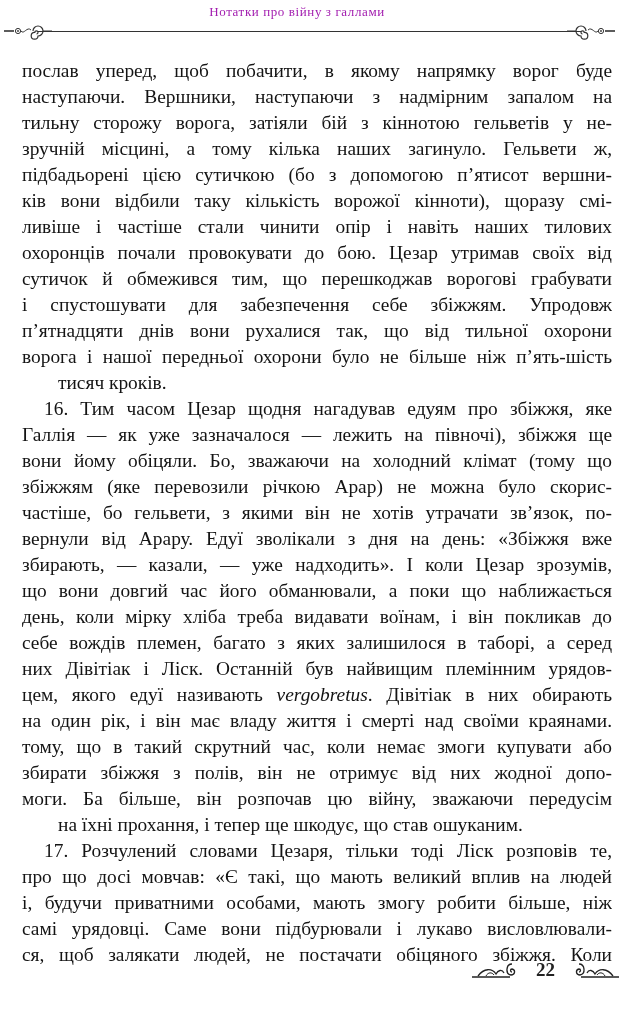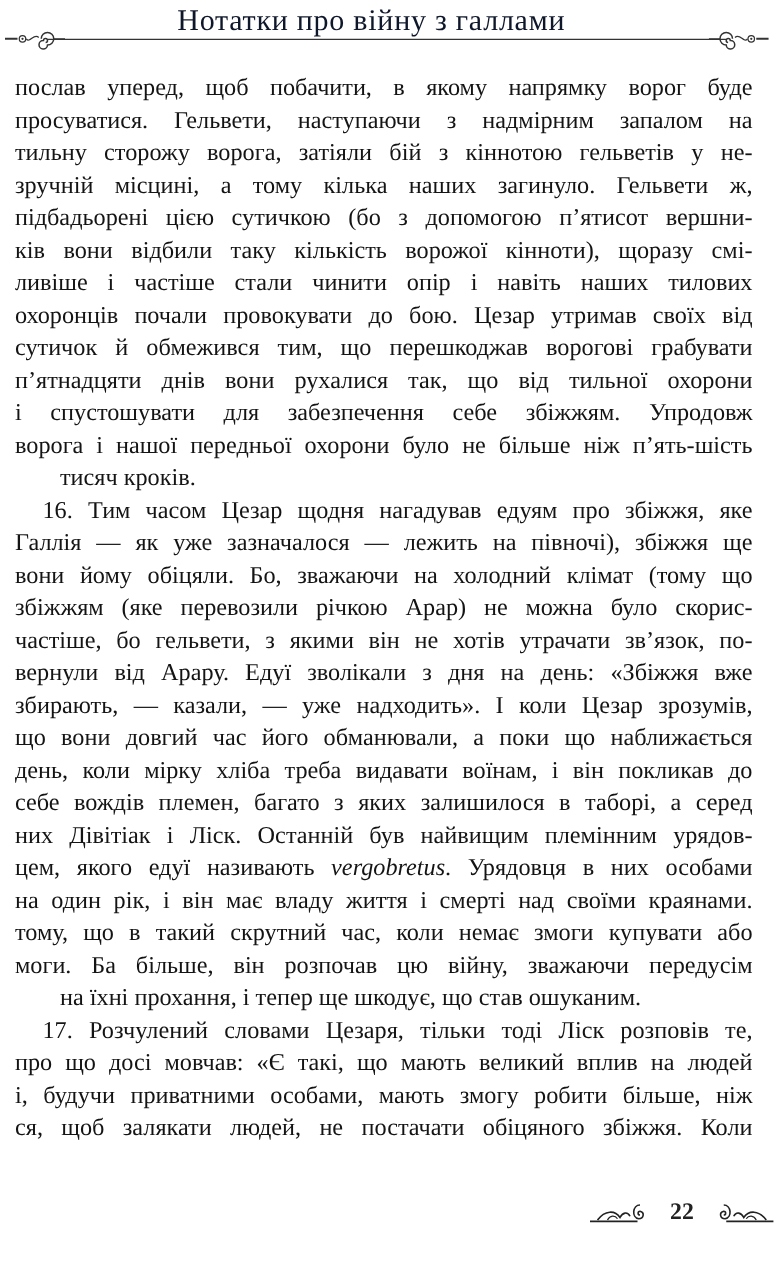--- a/index.html
+++ b/index.html
@@ -21,44 +21,44 @@
     width: 619px;
     height: 44px;
   }
   .running-head .title {
     position: absolute;
     left: 0;
     width: 594px;
     top: 4px;
     text-align: center;
     font-family: "Liberation Serif", "DejaVu Serif", serif;
-    font-size: 24px;
+    font-size: 13px;
     letter-spacing: 0.6px;
-    color: #0f172a;
+    color: #a21caf;
   }
   .running-head .rule {
     position: absolute;
     left: 38px;
     right: 38px;
     top: 31px;
     height: 1px;
     background: #333;
   }
   .running-head .orn {
     position: absolute;
     top: 22px;
     width: 48px;
     height: 18px;
   }
   .running-head .orn.left { left: 4px; }
   .running-head .orn.right { right: 4px; }
 
   .page-body {
     position: absolute;
-    left: 12px;
+    left: 22px;
     top: 58px;
     width: 590px;
     font-family: "Liberation Serif", "DejaVu Serif", serif;
     font-size: 19.4px;
     line-height: 26px;
     color: #141414;
   }
   .page-body .line {
     display: block;
     height: 26px;
@@ -123,51 +123,53 @@
       <circle cx="14" cy="9" r="0.9" fill="#333"></circle>
       <path d="M17 9 C20 13, 23 4, 27 8" fill="none" stroke="#333" stroke-width="1"></path>
       <path d="M34 9 m-5 0 a5 5 0 1 1 5 5 a3.4 3.4 0 1 1 -3.2 -3.6 a1.6 1.6 0 1 1 1.7 1.6" fill="none" stroke="#333" stroke-width="1.2"></path>
       <line x1="39" y1="9" x2="48" y2="9" stroke="#333" stroke-width="1"></line>
     </g>
   </svg>
 </div>
 
 <div class="page-body" id="page-body">
     <span class="line">послав уперед, щоб побачити, в якому напрямку ворог буде</span>
-    <span class="line">просуватися. Гельвети, наступаючи з надмірним запалом на</span>
+    <span class="line">наступаючи. Вершники, наступаючи з надмірним запалом на</span>
     <span class="line">тильну сторожу ворога, затіяли бій з кіннотою гельветів у не-</span>
     <span class="line">зручній місцині, а тому кілька наших загинуло. Гельвети ж,</span>
     <span class="line">підбадьорені цією сутичкою (бо з допомогою п’ятисот вершни-</span>
     <span class="line">ків вони відбили таку кількість ворожої кінноти), щоразу смі-</span>
     <span class="line">ливіше і частіше стали чинити опір і навіть наших тилових</span>
     <span class="line">охоронців почали провокувати до бою. Цезар утримав своїх від</span>
     <span class="line">сутичок й обмежився тим, що перешкоджав ворогові грабувати</span>
+    <span class="line">і спустошувати для забезпечення себе збіжжям. Упродовж</span>
     <span class="line">п’ятнадцяти днів вони рухалися так, що від тильної охорони</span>
-    <span class="line">і спустошувати для забезпечення себе збіжжям. Упродовж</span>
     <span class="line">ворога і нашої передньої охорони було не більше ніж п’ять-шість</span>
     <span class="line last">тисяч кроків.</span>
     <span class="line indent">16. Тим часом Цезар щодня нагадував едуям про збіжжя, яке</span>
     <span class="line">Галлія — як уже зазначалося — лежить на півночі), збіжжя ще</span>
     <span class="line">вони йому обіцяли. Бо, зважаючи на холодний клімат (тому що</span>
     <span class="line">збіжжям (яке перевозили річкою Арар) не можна було скорис-</span>
     <span class="line">частіше, бо гельвети, з якими він не хотів утрачати зв’язок, по-</span>
     <span class="line">вернули від Арару. Едуї зволікали з дня на день: «Збіжжя вже</span>
     <span class="line">збирають, — казали, — уже надходить». І коли Цезар зрозумів,</span>
     <span class="line">що вони довгий час його обманювали, а поки що наближається</span>
     <span class="line">день, коли мірку хліба треба видавати воїнам, і він покликав до</span>
     <span class="line">себе вождів племен, багато з яких залишилося в таборі, а серед</span>
     <span class="line">них Дівітіак і Ліск. Останній був найвищим племінним урядов-</span>
-    <span class="line"><span>цем, якого едуї називають </span><em>vergobretus</em><span>. Урядовця в них особами</span></span>
+    <span class="line"><span>цем, якого едуї називають </span><em>vergobretus</em><span>. Дівітіак в них обирають</span></span>
     <span class="line">на один рік, і він має владу життя і смерті над своїми краянами.</span>
     <span class="line">тому, що в такий скрутний час, коли немає змоги купувати або</span>
+    <span class="line">збирати збіжжя з полів, він не отримує від них жодної допо-</span>
     <span class="line">моги. Ба більше, він розпочав цю війну, зважаючи передусім</span>
     <span class="line last">на їхні прохання, і тепер ще шкодує, що став ошуканим.</span>
     <span class="line indent">17. Розчулений словами Цезаря, тільки тоді Ліск розповів те,</span>
     <span class="line">про що досі мовчав: «Є такі, що мають великий вплив на людей</span>
     <span class="line">і, будучи приватними особами, мають змогу робити більше, ніж</span>
+    <span class="line">самі урядовці. Саме вони підбурювали і лукаво висловлювали-</span>
     <span class="line">ся, щоб залякати людей, не постачати обіцяного збіжжя. Коли</span>
   </div>
 
 <div class="folio">
   <svg class="orn" viewBox="0 0 46 20">
     <path d="M0 17 L38 17" stroke="#222" stroke-width="1.4"></path>
     <path d="M6 16 C12 8, 20 8, 24 14 C26 10, 30 9, 32 13" fill="none" stroke="#222" stroke-width="1.3"></path>
     <path d="M14 16 C16 12, 20 12, 22 15" fill="none" stroke="#222" stroke-width="1"></path>
     <path d="M40 4 C34 4, 33 14, 39 15 C43 15, 44 10, 40 9 C38 9, 38 12, 40 12" fill="none" stroke="#222" stroke-width="1.3"></path>
   </svg>

